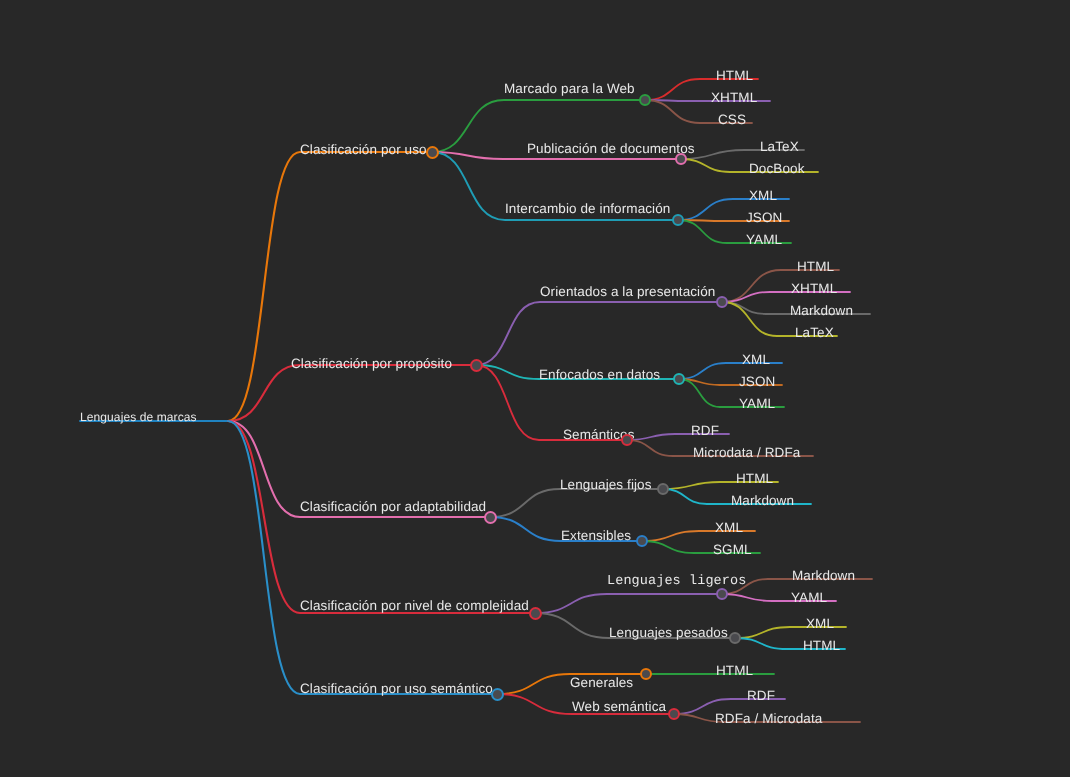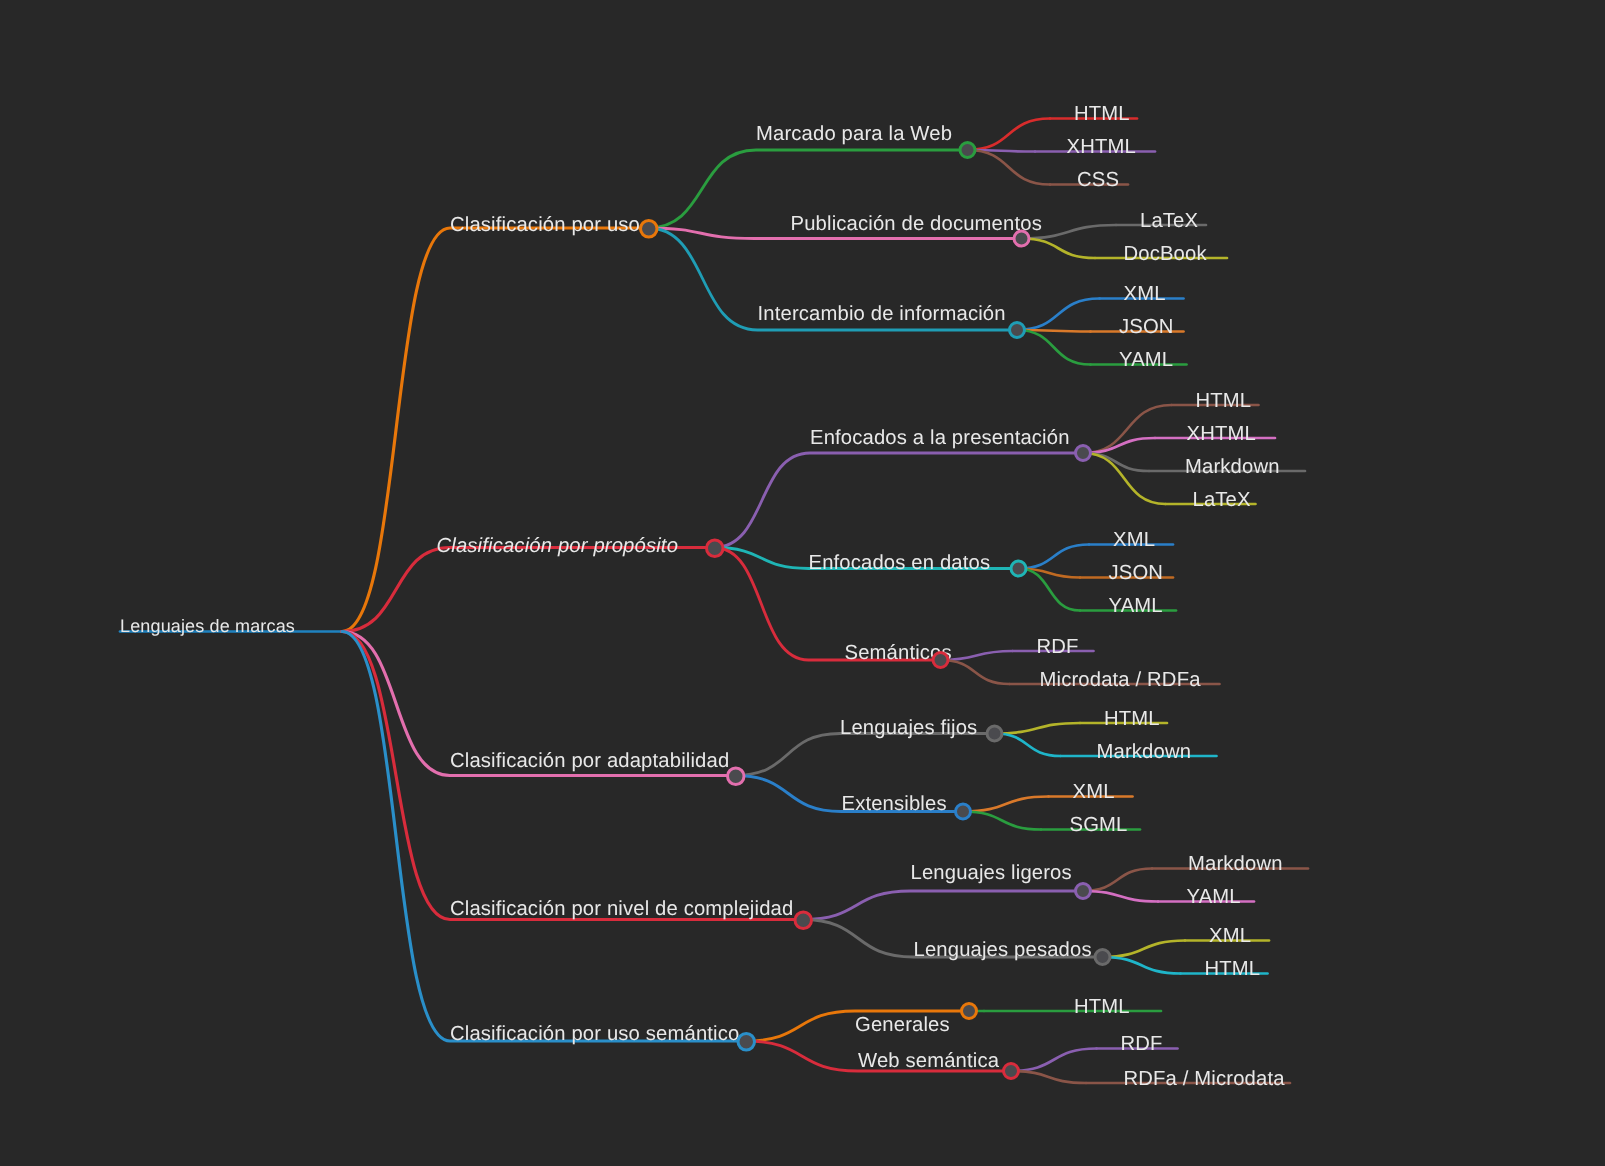--- a/index.html
+++ b/index.html
@@ -132,53 +132,53 @@
       <div class="node-label" style="left: 716px; top: 69px;">HTML</div>
       <div class="node-label" style="left: 711px; top: 91px;">XHTML</div>
       <div class="node-label" style="left: 718px; top: 113px;">CSS</div>
       <div class="node-label" style="left: 503px; top: 142px; margin-left: 24px;">Publicación de documentos</div>
       <div class="node-label" style="left: 760px; top: 140px;">LaTeX</div>
       <div class="node-label" style="left: 749px; top: 162px;">DocBook</div>
       <div class="node-label" style="left: 505px; top: 202px;">Intercambio de información</div>
       <div class="node-label" style="left: 749px; top: 189px;">XML</div>
       <div class="node-label" style="left: 746px; top: 211px;">JSON</div>
       <div class="node-label" style="left: 746px; top: 233px;">YAML</div>
-      <div class="node-label" style="left: 291px; top: 357px; font-style: italic;">Clasificación por propósito</div>
-      <div class="node-label" style="left: 540px; top: 285px;">Enfocados a la presentación</div>
+      <div class="node-label" style="left: 291px; top: 357px;">Clasificación por propósito</div>
+      <div class="node-label" style="left: 540px; top: 285px;">Orientados a la presentación</div>
       <div class="node-label" style="left: 797px; top: 260px;">HTML</div>
       <div class="node-label" style="left: 791px; top: 282px;">XHTML</div>
       <div class="node-label" style="left: 790px; top: 304px;">Markdown</div>
       <div class="node-label" style="left: 795px; top: 326px;">LaTeX</div>
       <div class="node-label" style="left: 539px; top: 368px;">Enfocados en datos</div>
       <div class="node-label" style="left: 742px; top: 353px;">XML</div>
       <div class="node-label" style="left: 739px; top: 375px;">JSON</div>
       <div class="node-label" style="left: 739px; top: 397px;">YAML</div>
       <div class="node-label" style="left: 539px; top: 428px; margin-left: 24px;">Semánticos</div>
       <div class="node-label" style="left: 691px; top: 424px;">RDF</div>
       <div class="node-label" style="left: 693px; top: 446px;">Microdata / RDFa</div>
       <div class="node-label" style="left: 300px; top: 500px;">Clasificación por adaptabilidad</div>
       <div class="node-label" style="left: 560px; top: 478px;">Lenguajes fijos</div>
       <div class="node-label" style="left: 736px; top: 472px;">HTML</div>
       <div class="node-label" style="left: 731px; top: 494px;">Markdown</div>
       <div class="node-label" style="left: 561px; top: 529px;">Extensibles</div>
       <div class="node-label" style="left: 715px; top: 521px;">XML</div>
       <div class="node-label" style="left: 713px; top: 543px;">SGML</div>
       <div class="node-label" style="left: 300px; top: 599px;">Clasificación por nivel de complejidad</div>
-      <div class="node-label" style="left: 607px; top: 575px;">Lenguajes ligeros</div>
+      <div class="node-label" style="left: 607px; top: 575px; font-family: Liberation Mono, monospace;">Lenguajes ligeros</div>
       <div class="node-label" style="left: 792px; top: 569px;">Markdown</div>
       <div class="node-label" style="left: 791px; top: 591px;">YAML</div>
       <div class="node-label" style="left: 609px; top: 626px;">Lenguajes pesados</div>
       <div class="node-label" style="left: 806px; top: 617px;">XML</div>
       <div class="node-label" style="left: 803px; top: 639px;">HTML</div>
       <div class="node-label" style="left: 300px; top: 682px;">Clasificación por uso semántico</div>
       <div class="node-label" style="left: 570px; top: 663px; margin-top: 13px;">Generales</div>
       <div class="node-label" style="left: 716px; top: 664px;">HTML</div>
       <div class="node-label" style="left: 572px; top: 700px;">Web semántica</div>
       <div class="node-label" style="left: 747px; top: 689px;">RDF</div>
-      <div class="node-label" style="left: 749px; top: 712px;">RDFa / Microdata</div>
+      <div class="node-label" style="left: 715px; top: 712px;">RDFa / Microdata</div>
     </div>
   <div id="dots">
       <div class="node-dot" style="left: 425.5px; top: 145.5px; width: 13px; height: 13px; border: 2px solid rgb(232, 119, 10);"></div>
       <div class="node-dot" style="left: 639px; top: 94px; width: 12px; height: 12px; border: 2px solid rgb(42, 157, 63);"></div>
       <div class="node-dot" style="left: 675px; top: 153px; width: 12px; height: 12px; border: 2px solid rgb(227, 111, 174);"></div>
       <div class="node-dot" style="left: 672px; top: 214px; width: 12px; height: 12px; border: 2px solid rgb(31, 157, 181);"></div>
       <div class="node-dot" style="left: 469.5px; top: 358.5px; width: 13px; height: 13px; border: 2px solid rgb(216, 44, 60);"></div>
       <div class="node-dot" style="left: 716px; top: 296px; width: 12px; height: 12px; border: 2px solid rgb(138, 95, 176);"></div>
       <div class="node-dot" style="left: 673px; top: 373px; width: 12px; height: 12px; border: 2px solid rgb(31, 181, 181);"></div>
       <div class="node-dot" style="left: 621px; top: 434px; width: 12px; height: 12px; border: 2px solid rgb(216, 44, 60);"></div>

